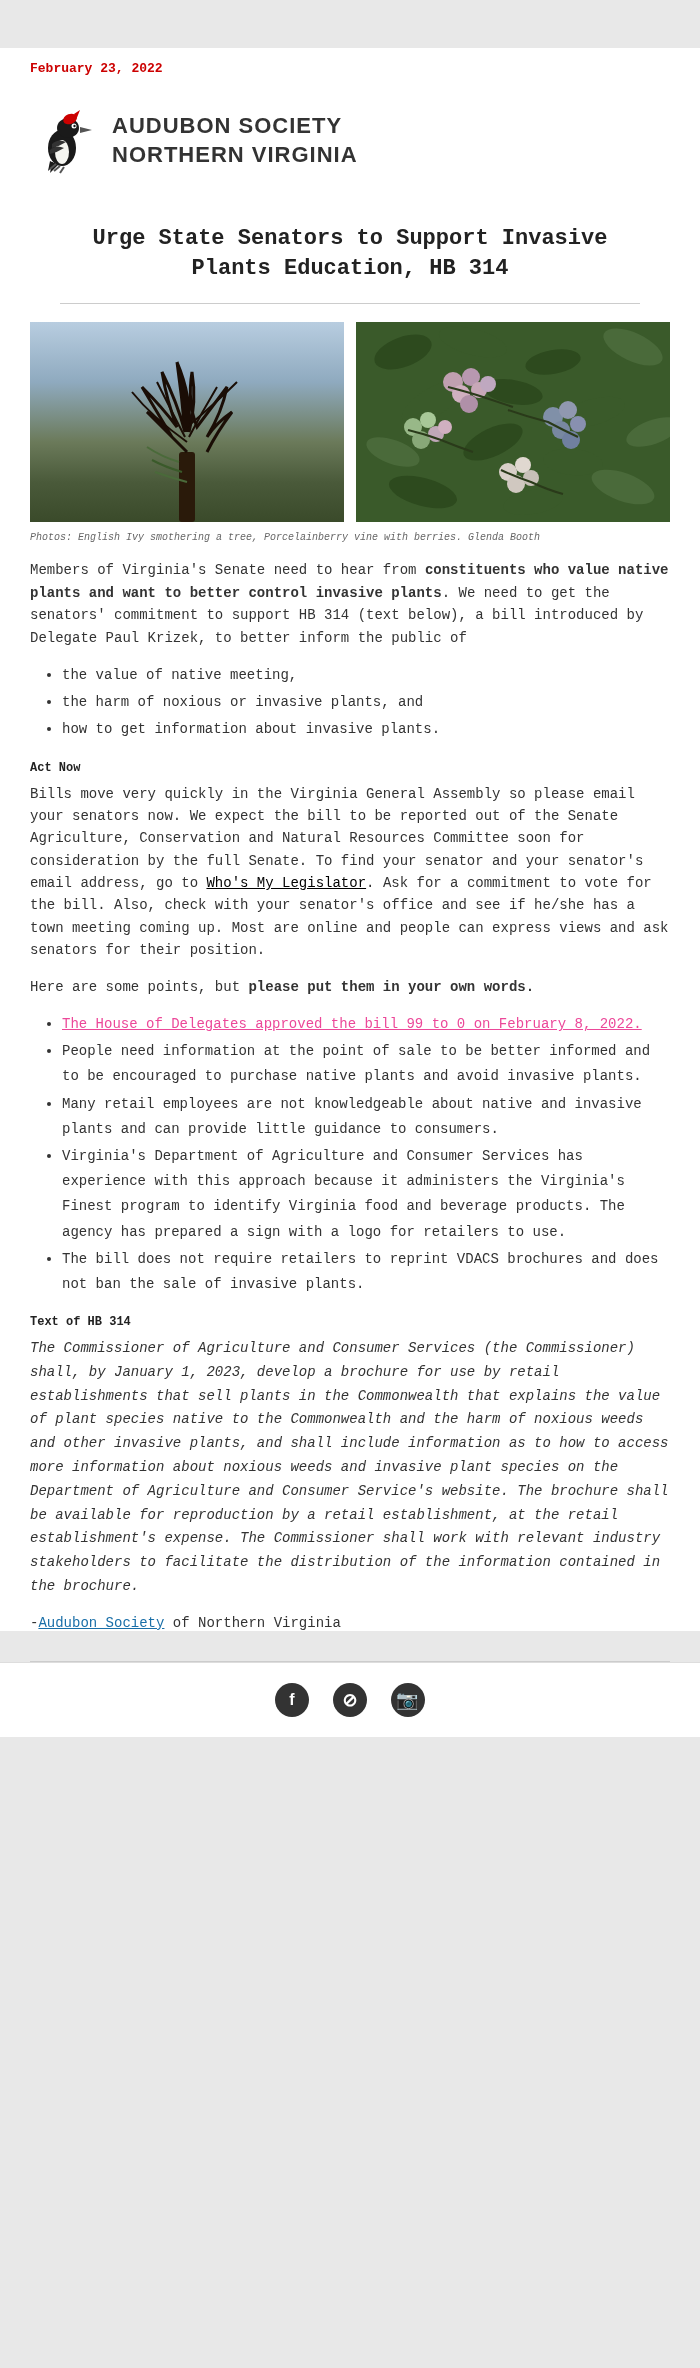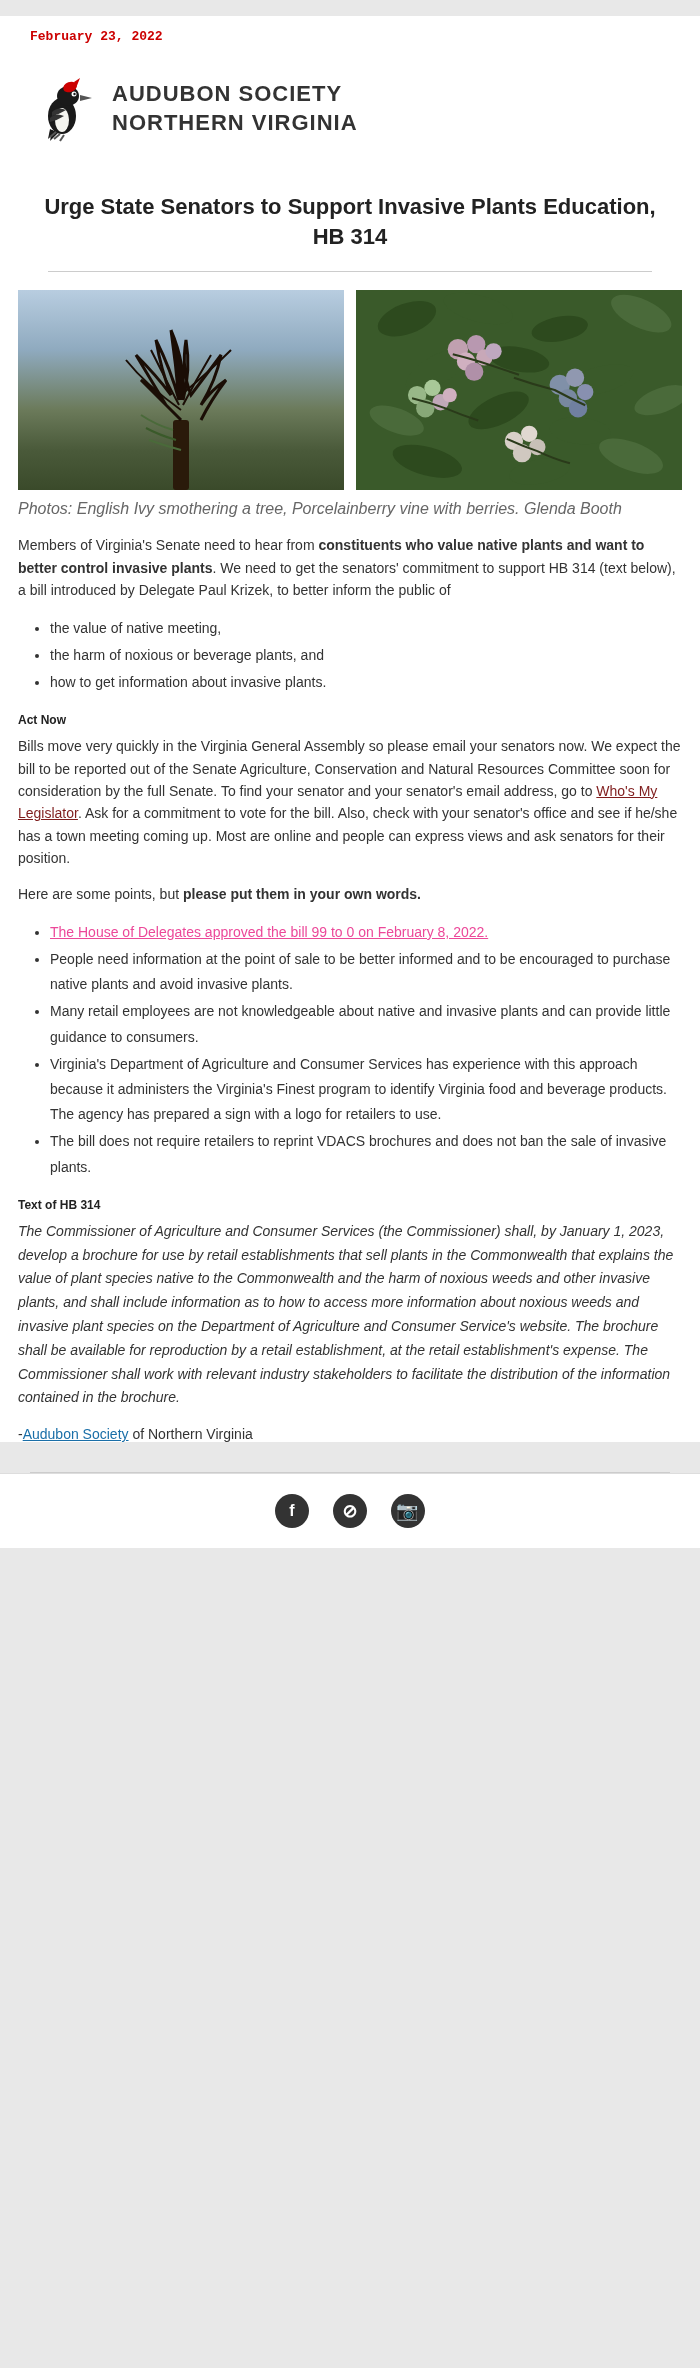--- a/index.html
+++ b/index.html
@@ -11,20 +11,21 @@
       padding: 0;
     }
     .outer {
       width: 700px;
       background: #e8e8e8;
       padding: 16px 0 0 0;
     }
     .date-bar {
       background: #fff;
       padding: 10px 30px;
+      margin-top: 32px;
     }
     .date-text {
       color: #cc0000;
       font-family: 'Courier New', monospace;
       font-size: 13px;
       font-weight: bold;
     }
     .header-section {
       background: #fff;
       padding: 20px 30px 24px 30px;
@@ -49,21 +50,22 @@
       line-height: 1.3;
       letter-spacing: 1px;
     }
     .divider {
       height: 1px;
       background: #ccc;
       margin: 0 30px;
     }
     .content-section {
       background: #fff;
-      padding: 0 18px;
+      padding: 0 30px;
+      font-family: Liberation Mono, monospace;
     }
     .main-title {
       font-size: 22px;
       font-weight: bold;
       color: #222;
       text-align: center;
       padding: 24px 20px 20px 20px;
       line-height: 1.35;
     }
     .photos-row {
@@ -87,36 +89,36 @@
     
     .tree-silhouette {
       position: absolute;
       bottom: 0;
       left: 50%;
       transform: translateX(-50%);
       width: 120px;
       height: 170px;
     }
     .photo-caption {
-      font-size: 16px;
+      font-size: 10px;
       color: #666;
       font-style: italic;
       margin-bottom: 16px;
     }
     .body-text {
       font-size: 14px;
       color: #333;
       line-height: 1.6;
       margin-bottom: 14px;
     }
     .bold-text {
       font-weight: bold;
     }
     .link-text {
-      color: #7f1d1d;
+      color: #000000;
       text-decoration: underline;
       cursor: pointer;
     }
     .bullet-list {
       margin: 8px 0 14px 32px;
       font-size: 14px;
       color: #333;
       line-height: 1.8;
     }
     .bullet-list li {
@@ -302,21 +304,21 @@
     <div class="photo-caption">Photos: English Ivy smothering a tree, Porcelainberry vine with berries. Glenda Booth</div>
 
     
     <p class="body-text">
       <span>Members of Virginia's Senate need to hear from </span><span class="bold-text">constituents who value native plants and want to better control invasive plants</span><span>. We need to get the senators' commitment to support HB 314 (text below), a bill introduced by Delegate Paul Krizek, to better inform the public of</span>
     </p>
 
     
     <ul class="bullet-list">
       <li>the value of native meeting,</li>
-      <li>the harm of noxious or beverage plants, and</li>
+      <li>the harm of noxious or invasive plants, and</li>
       <li>how to get information about invasive plants.</li>
     </ul>
 
     
     <div class="section-heading">Act Now</div>
     <p class="body-text">
       <span>Bills move very quickly in the Virginia General Assembly so please email your senators now. We expect the bill to be reported out of the Senate Agriculture, Conservation and Natural Resources Committee soon for consideration by the full Senate. To find your senator and your senator's email address, go to </span><span class="link-text">Who's My Legislator</span><span>. Ask for a commitment to vote for the bill. Also, check with your senator's office and see if he/she has a town meeting coming up. Most are online and people can express views and ask senators for their position.</span>
     </p>
 
     

